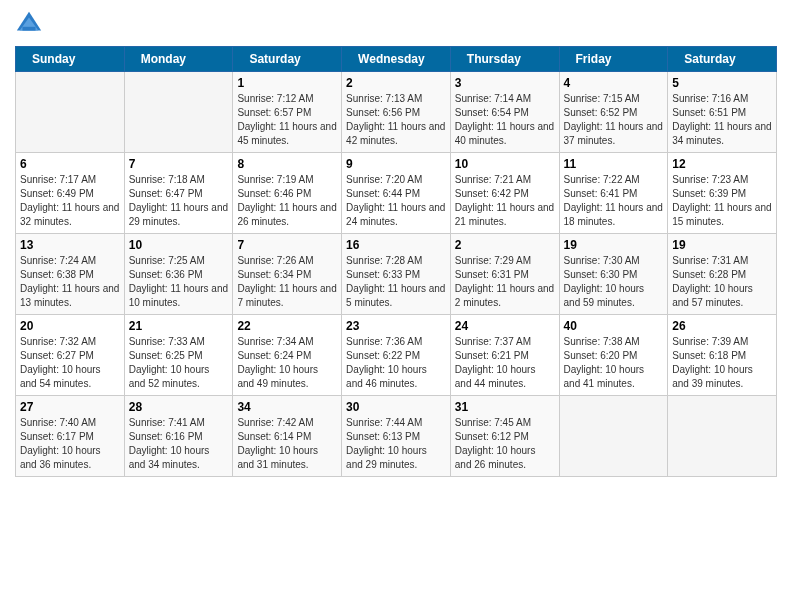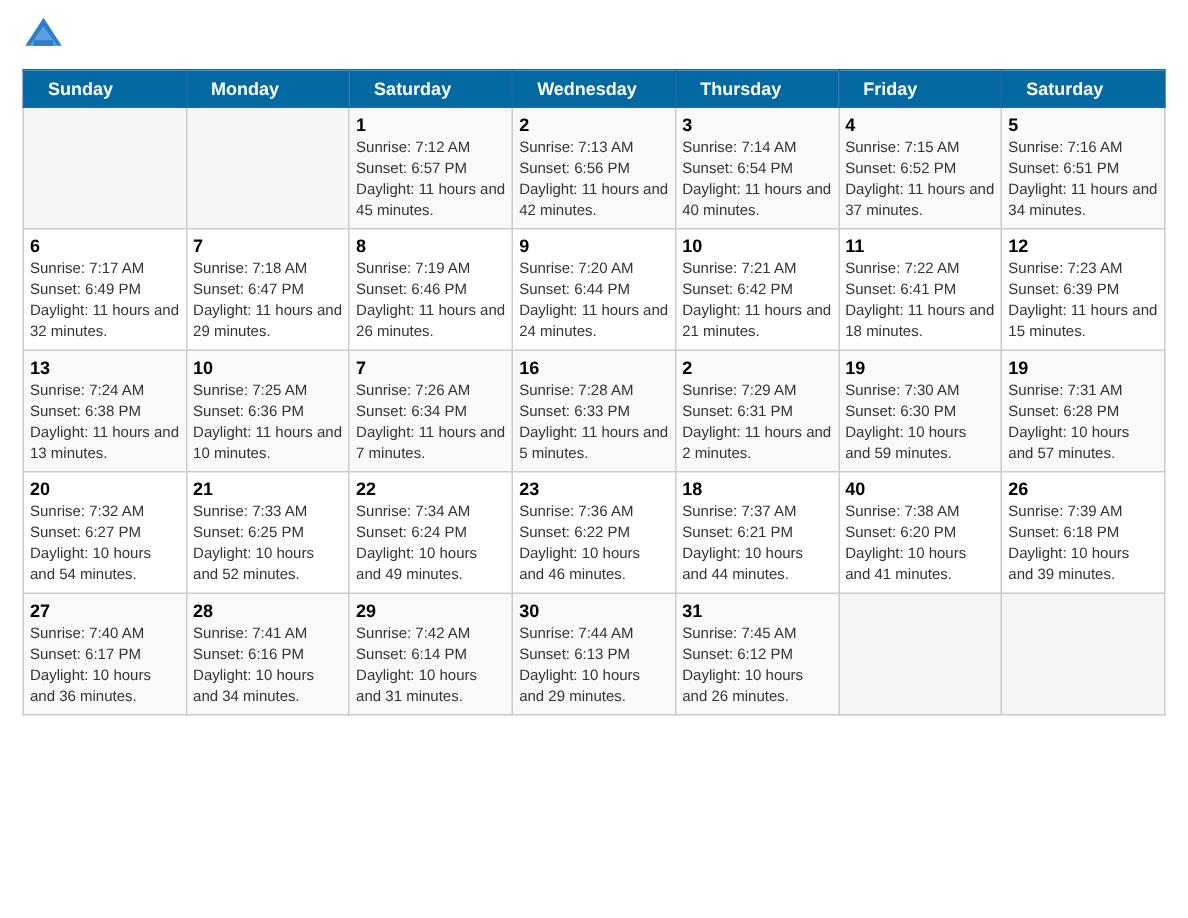--- a/index.html
+++ b/index.html
@@ -222,21 +222,21 @@
         </td>
         <td>
           <span class="day-number">22</span>
           <div class="day-info">Sunrise: 7:34 AM<br>Sunset: 6:24 PM<br>Daylight: 10 hours and 49 minutes.</div>
         </td>
         <td>
           <span class="day-number">23</span>
           <div class="day-info">Sunrise: 7:36 AM<br>Sunset: 6:22 PM<br>Daylight: 10 hours and 46 minutes.</div>
         </td>
         <td>
-          <span class="day-number">18</span>
+          <span class="day-number">24</span>
           <div class="day-info">Sunrise: 7:37 AM<br>Sunset: 6:21 PM<br>Daylight: 10 hours and 44 minutes.</div>
         </td>
         <td>
           <span class="day-number">40</span>
           <div class="day-info">Sunrise: 7:38 AM<br>Sunset: 6:20 PM<br>Daylight: 10 hours and 41 minutes.</div>
         </td>
         <td>
           <span class="day-number">26</span>
           <div class="day-info">Sunrise: 7:39 AM<br>Sunset: 6:18 PM<br>Daylight: 10 hours and 39 minutes.</div>
         </td>
@@ -244,21 +244,21 @@
       <tr>
         <td>
           <span class="day-number">27</span>
           <div class="day-info">Sunrise: 7:40 AM<br>Sunset: 6:17 PM<br>Daylight: 10 hours and 36 minutes.</div>
         </td>
         <td>
           <span class="day-number">28</span>
           <div class="day-info">Sunrise: 7:41 AM<br>Sunset: 6:16 PM<br>Daylight: 10 hours and 34 minutes.</div>
         </td>
         <td>
-          <span class="day-number">29</span>
+          <span class="day-number">34</span>
           <div class="day-info">Sunrise: 7:42 AM<br>Sunset: 6:14 PM<br>Daylight: 10 hours and 31 minutes.</div>
         </td>
         <td>
           <span class="day-number">30</span>
           <div class="day-info">Sunrise: 7:44 AM<br>Sunset: 6:13 PM<br>Daylight: 10 hours and 29 minutes.</div>
         </td>
         <td>
           <span class="day-number">31</span>
           <div class="day-info">Sunrise: 7:45 AM<br>Sunset: 6:12 PM<br>Daylight: 10 hours and 26 minutes.</div>
         </td>

